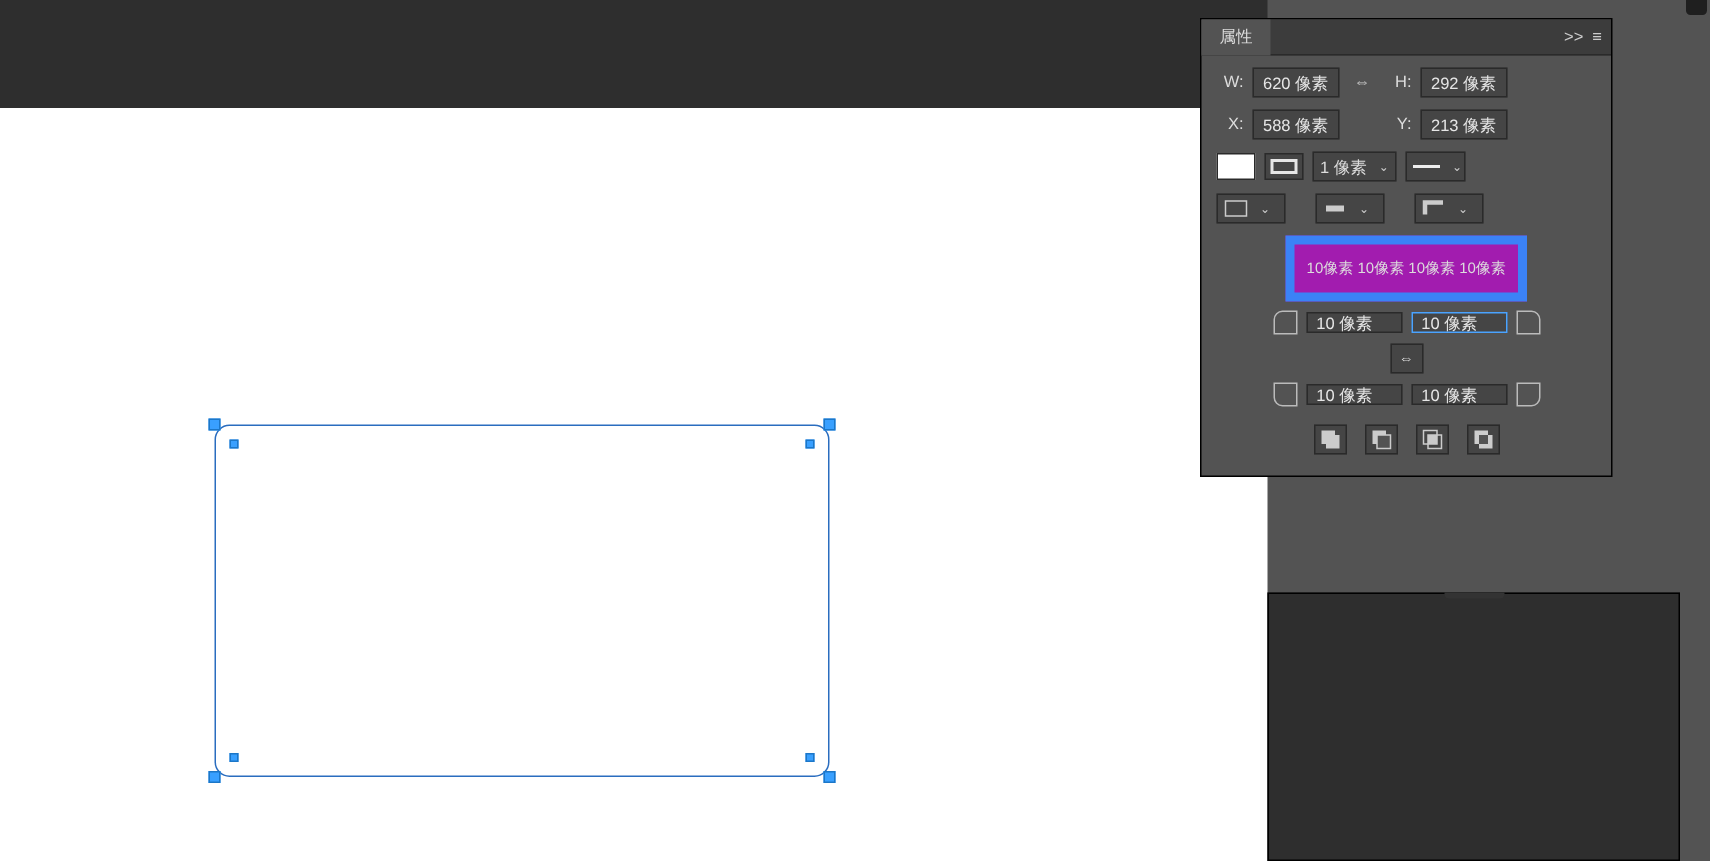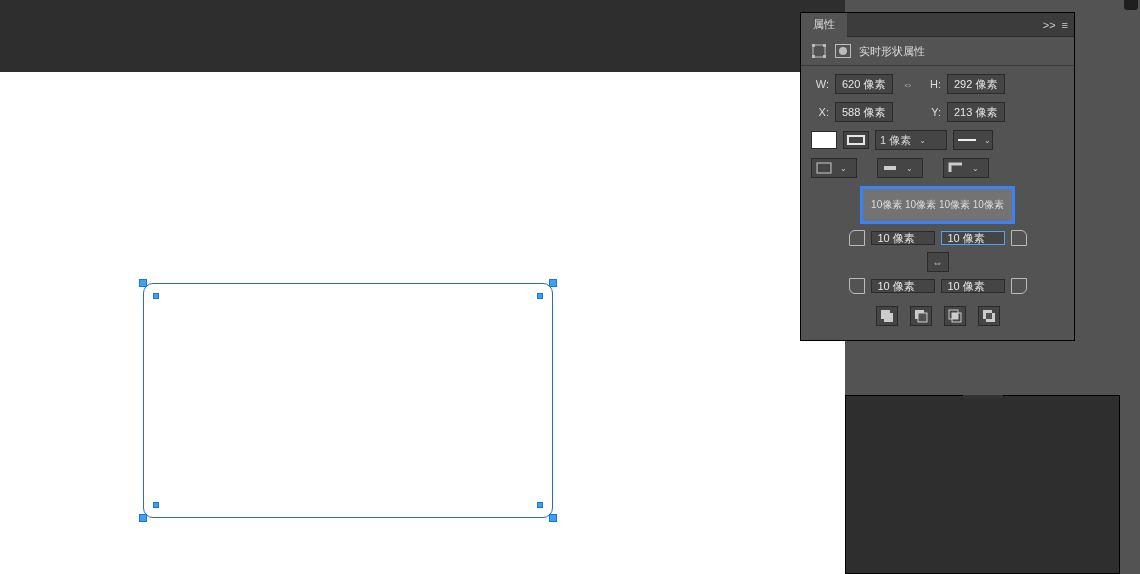--- a/index.html
+++ b/index.html
@@ -35,21 +35,21 @@
   .swatch { width:26px; height:18px; border:1px solid #2a2a2a; background:#fff; }
   .swatch.stroke { background:#454545; position:relative; }
   .swatch.stroke::after { content:""; position:absolute; inset:3px; border:2px solid #e6e6e6; }
   .dropdown { height:20px; background:#454545; border:1px solid #2a2a2a; display:flex; align-items:center; padding:0 4px; gap:4px; }
   .dd-arrow { margin-left:4px; font-size:8px; color:#ccc; }
   .stroke-style { width:24px; display:flex; align-items:center; }
   .stroke-line { width:18px; height:2px; background:#eee; }
   .dd-sm { width:46px; }
 
   .corners { display:flex; flex-direction:column; align-items:center; gap:6px; margin-top:4px; }
-  .corner-sum { height:20px; background:#737373; border:3px solid #3b82f6; padding:16px 8px; display:flex; align-items:center; font-size:10px; }
+  .corner-sum { height:20px; background:#a21caf; border:6px solid #3b82f6; padding:16px 8px; display:flex; align-items:center; font-size:10px; }
   .corner-row { display:flex; align-items:center; gap:6px; }
   .corner-ic { width:16px; height:16px; border:1px solid #bbb; position:relative; }
   .corner-ic.tl { border-top-left-radius:6px; }
   .corner-ic.tr { border-top-right-radius:6px; }
   .corner-ic.bl { border-bottom-left-radius:6px; }
   .corner-ic.br { border-bottom-right-radius:6px; }
   .cfield { height:14px; width:64px; background:#454545; border:1px solid #2a2a2a; color:#e6e6e6; padding:0 6px; display:flex; align-items:center; }
   .cfield.active { border:1px solid #4aa3ff; }
   .linkbtn { width:22px; height:20px; background:#454545; border:1px solid #2a2a2a; display:flex; align-items:center; justify-content:center; font-size:10px; color:#ddd; }
 
@@ -80,56 +80,41 @@
 <div class="panel">
   <div class="tabs">
     <div class="tab">属性</div>
     <div class="tab-spacer"></div>
     <div class="tab-icons">
       <span>&gt;&gt;</span>
       <span>≡</span>
     </div>
   </div>
 
-  <div class="subhead">
-    <span class="icon-sq">
-      <svg width="14" height="14">
-          <rect x="1" y="1" width="12" height="12" fill="none" stroke="#bbb"></rect>
-          <rect x="0" y="0" width="3" height="3" fill="#bbb"></rect>
-          <rect x="11" y="0" width="3" height="3" fill="#bbb"></rect>
-          <rect x="0" y="11" width="3" height="3" fill="#bbb"></rect>
-          <rect x="11" y="11" width="3" height="3" fill="#bbb"></rect>
-        </svg>
-    </span>
-    <span class="mask-sq">
-        <span class="dot"></span>
-      </span>
-    <span>实时形状属性</span>
-  </div>
 
   <div class="body">
     <div class="row">
       <span class="label">W:</span>
       <span class="field sm">620 像素</span>
       <span class="link-ic">⇔</span>
       <span class="label">H:</span>
       <span class="field sm">292 像素</span>
     </div>
     <div class="row">
       <span class="label">X:</span>
       <span class="field sm">588 像素</span>
       <span class="link-ic"></span>
       <span class="label">Y:</span>
       <span class="field sm">213 像素</span>
     </div>
 
     <div class="row">
       <span class="swatch"></span>
       <span class="swatch stroke"></span>
-      <span class="dropdown" style="width:72px;">
+      <span class="dropdown" style="width:56px;">
         <span>1 像素</span>
         <span class="dd-arrow">⌄</span>
       </span>
       <span class="dropdown" style="width:40px;">
         <span class="stroke-style">
             <span class="stroke-line"></span>
           </span>
         <span class="dd-arrow">⌄</span>
       </span>
     </div>

